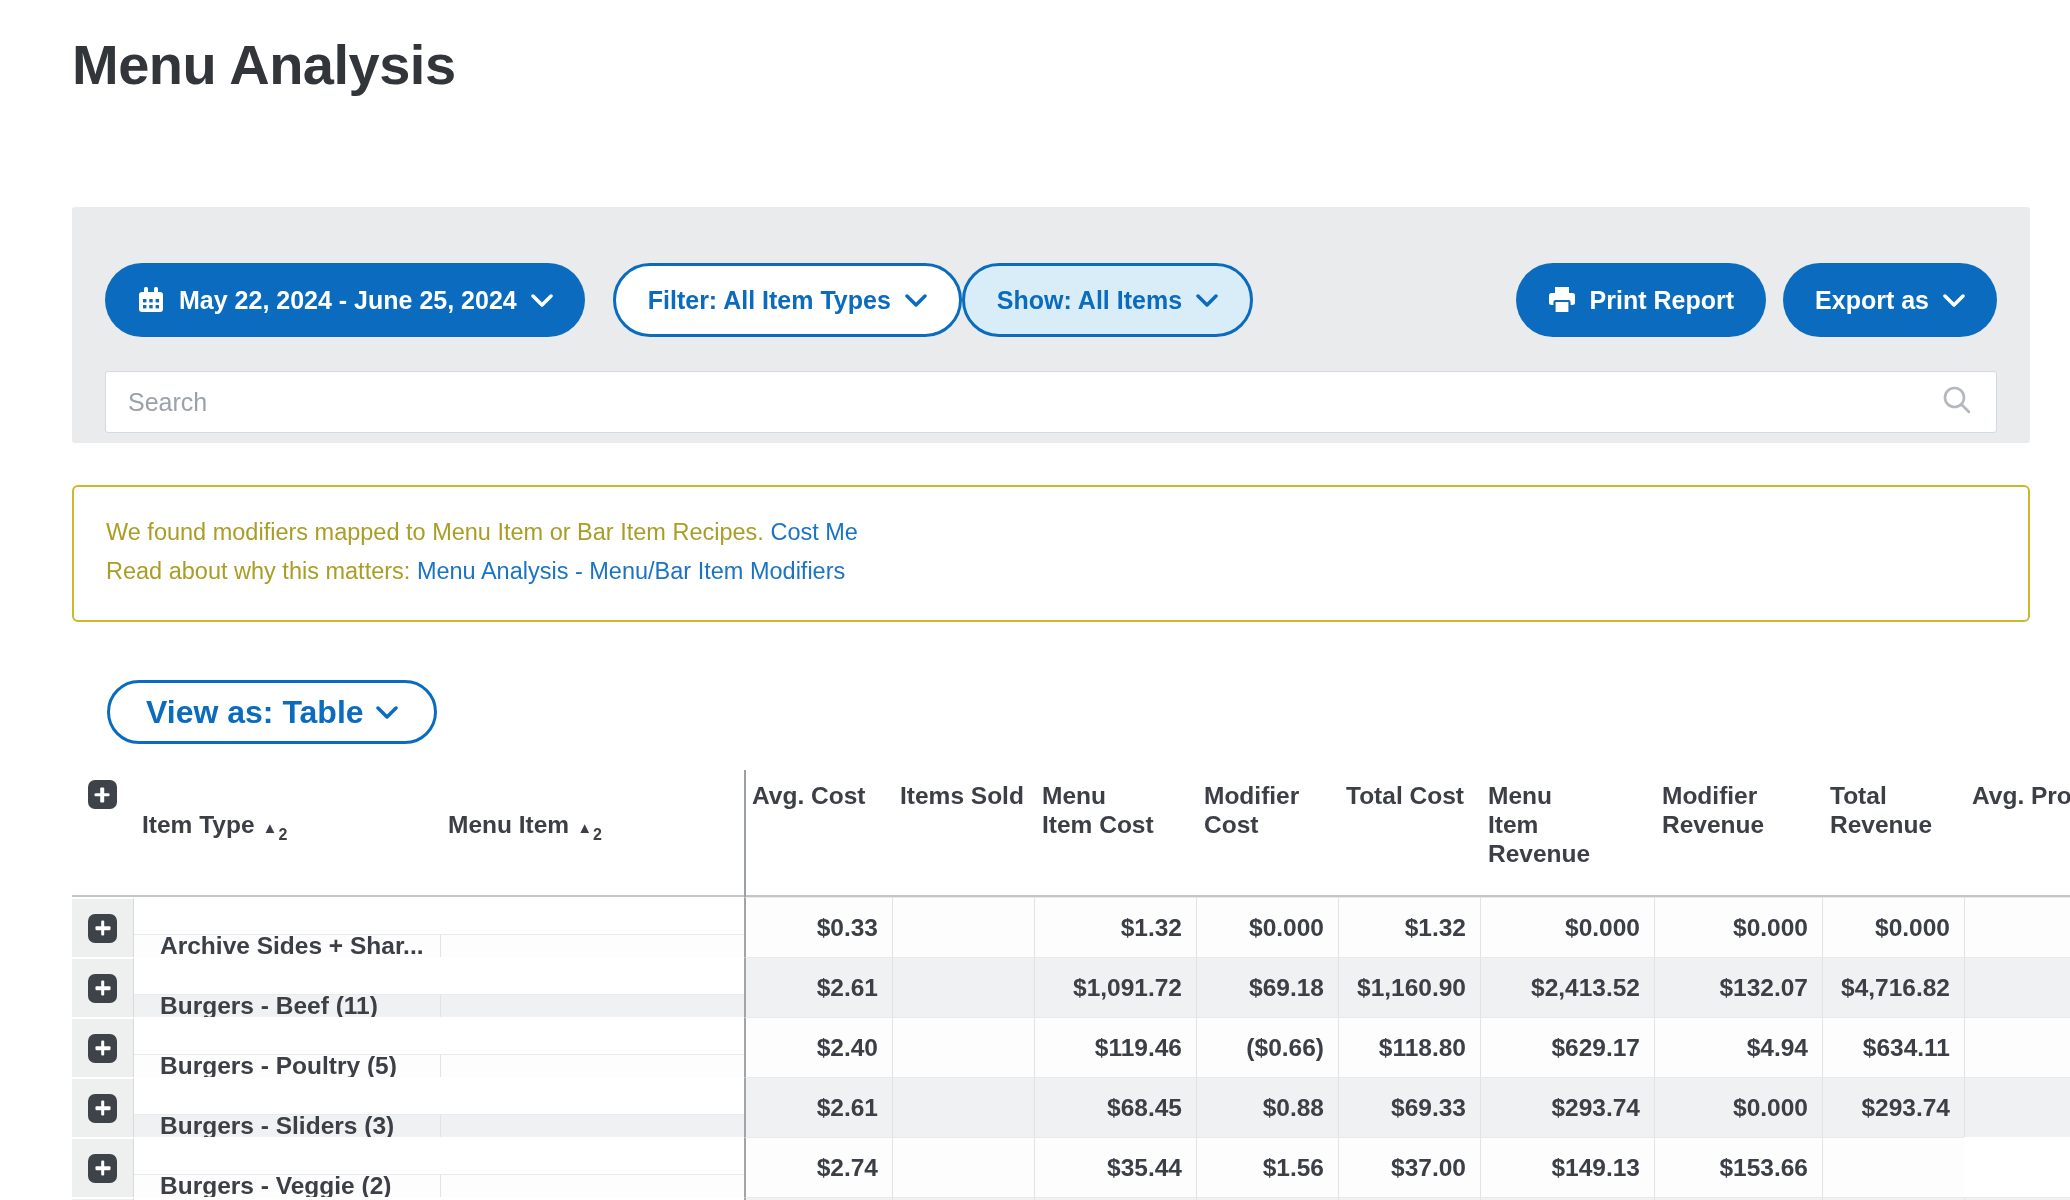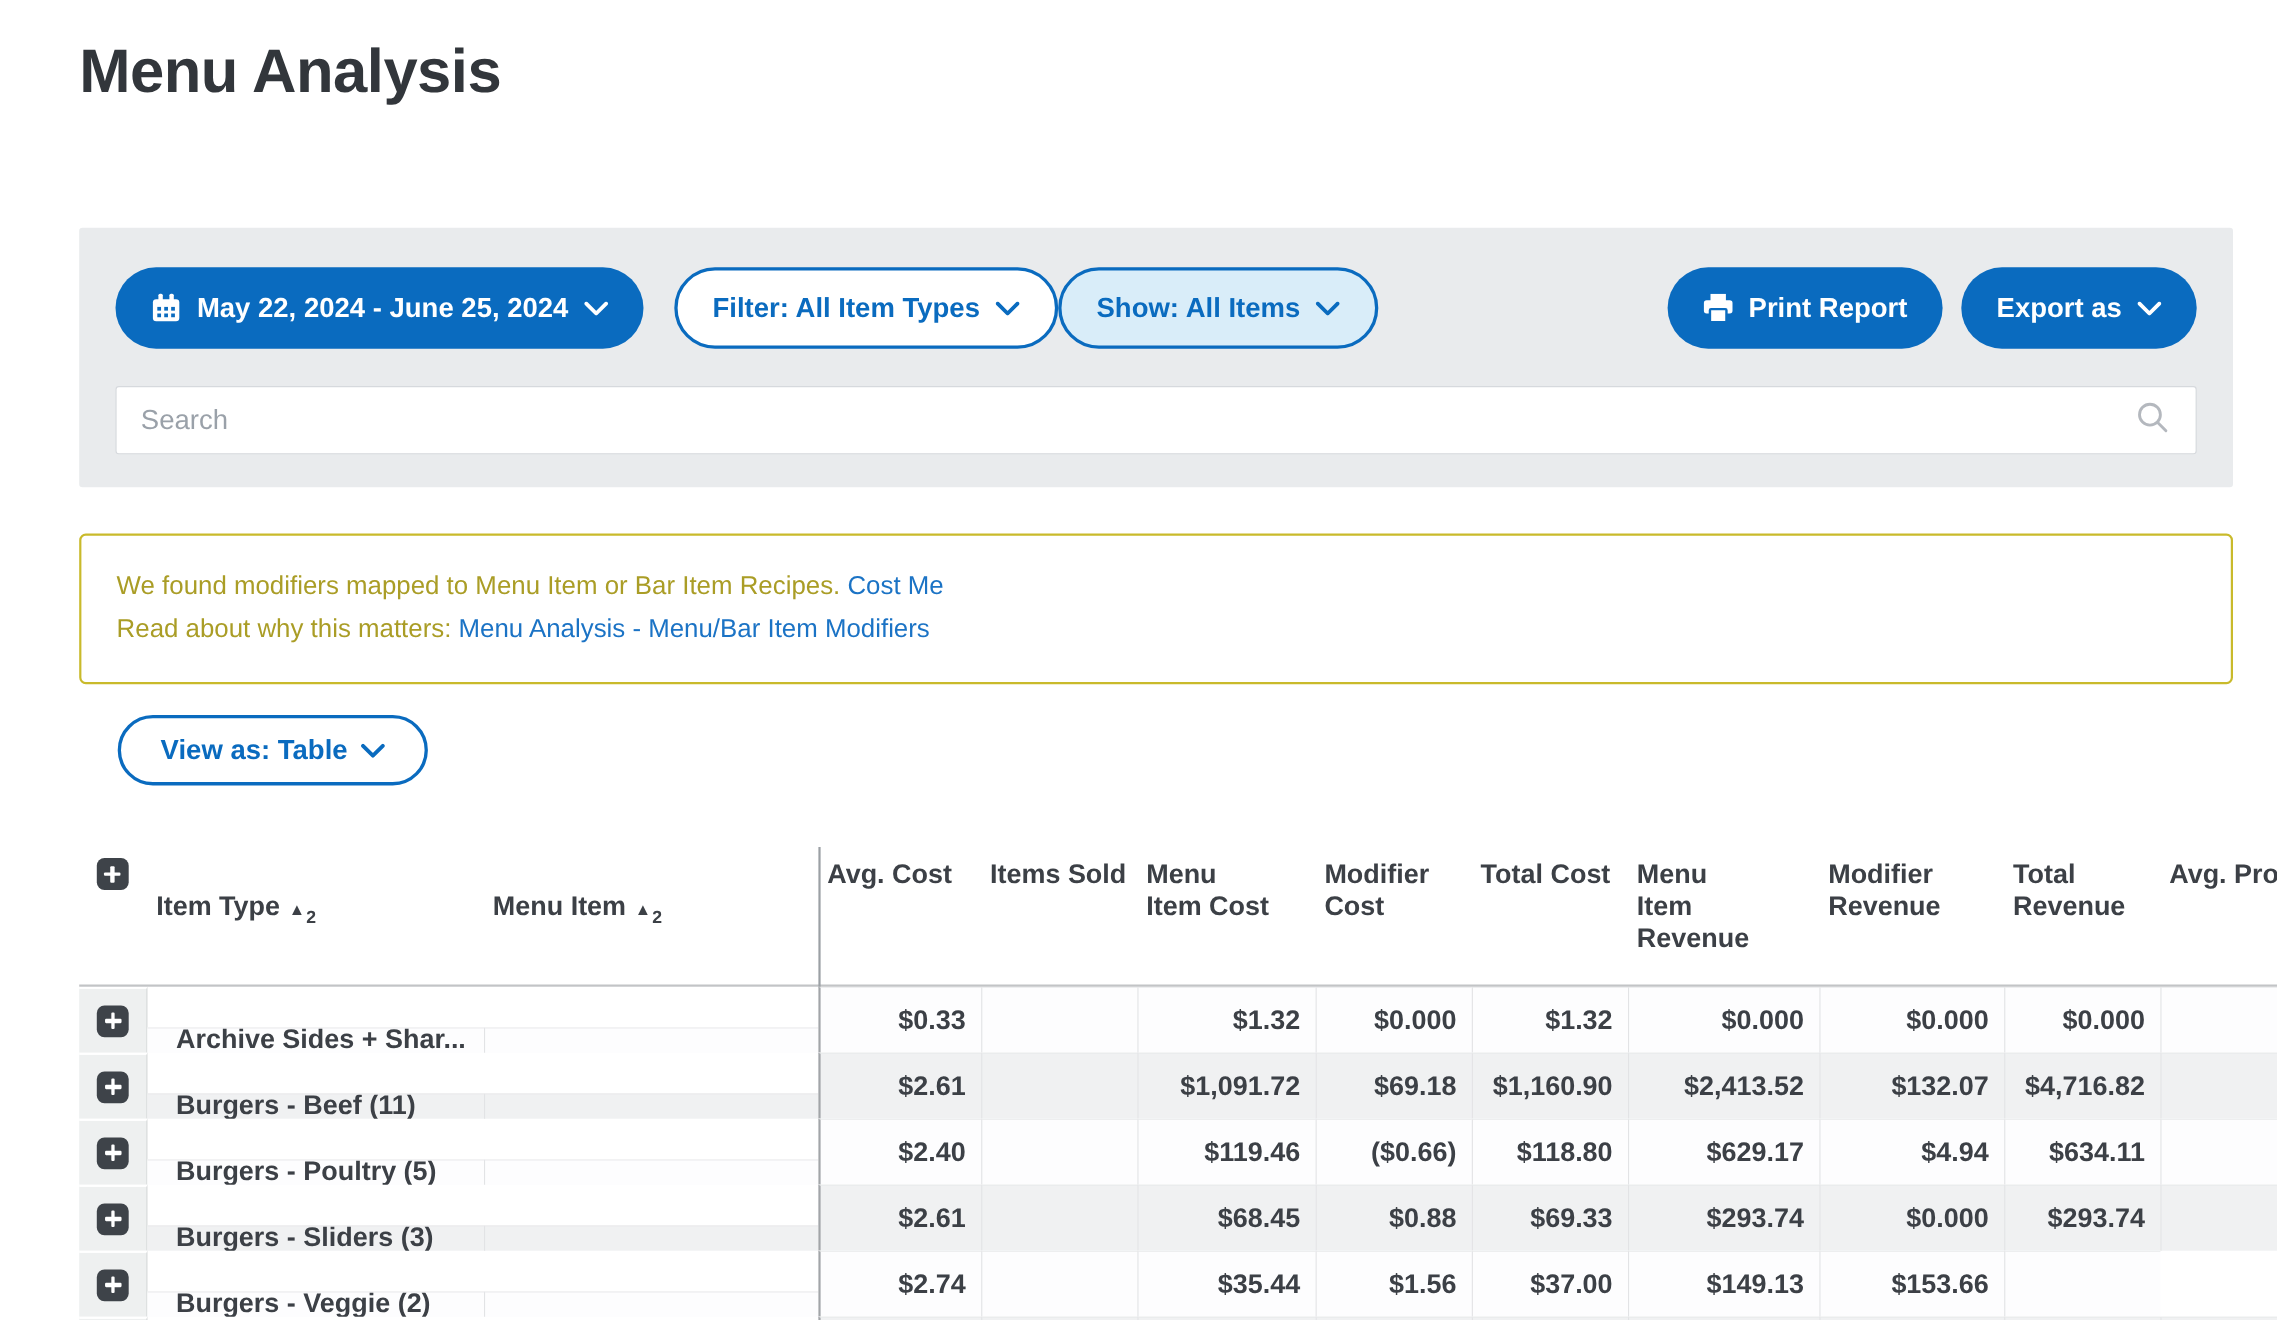--- a/index.html
+++ b/index.html
@@ -6,21 +6,21 @@
   html,body { width:2070px; height:1200px; overflow:hidden; background:#fff;
     font-family:"Liberation Sans", sans-serif; }
   .page { position:relative; width:2070px; height:1200px; background:#fff; overflow:hidden; }
 
   
   .title { position:absolute; left:72px; top:32px; font-size:56px; font-weight:800;
     color:#32363b; letter-spacing:-0.5px; }
 
   
   .panel { position:absolute; left:72px; top:207px; width:1958px; height:236px;
-    background:#e9ebed; border-radius:3px; padding:36px 33px 33px 33px; }
+    background:#e9ebed; border-radius:3px; padding:56px 33px 33px 33px; }
   .btn-row { display:flex; align-items:center; height:74px; }
   .btn { height:74px; border-radius:37px; font-family:"Liberation Sans",sans-serif;
     font-size:25px; font-weight:700; display:inline-flex; align-items:center;
     gap:14px; padding:0 32px; cursor:pointer; white-space:nowrap; }
   .btn-solid { background:#0a6bbf; color:#fff; border:none; }
   .btn-tint  { background:#d9edf9; color:#0a6bbf; border:3px solid #0a6bbf; }
   .btn-outline { background:#fff; color:#0a6bbf; border:3px solid #0a6bbf; }
   .m-date { margin-right:28px; }
   .m-show { margin-right:17px; }
   .spacer { flex:1; }
@@ -35,22 +35,22 @@
   .search-input::placeholder { color:#9aa1a9; }
   .search-ic { position:absolute; right:24px; top:50%; transform:translateY(-50%); }
 
   
   .alert { position:absolute; left:72px; top:485px; width:1958px; height:137px;
     background:#fff; border:2px solid #c9ba2b; border-radius:6px; padding:26px 0 0 32px; }
   .alert-line { font-size:23.5px; color:#aa9d26; line-height:39px; font-weight:400; }
   .alert a { color:#1b73c5; text-decoration:none; cursor:pointer; }
 
   
-  .viewas { position:absolute; left:107px; top:650px; height:64px; border-radius:32px;
-    padding:0 36px; font-size:25px;gap:12px; }
+  .viewas { position:absolute; left:107px; top:680px; height:64px; border-radius:32px;
+    padding:0 36px; font-size:32px;gap:12px; }
 
   
   .table { position:absolute; left:72px; top:770px; width:2042px; }
   .grid-row { display:grid;
     grid-template-columns:62px 306px 304px 148px 142px 162px 142px 142px 174px 168px 142px 150px; }
   .thead { position:relative; height:127px; border-bottom:2px solid #c2c4c6; }
   .th { font-size:24.5px; font-weight:700; color:#3c4046; padding:12px 10px 0 8px;
     white-space:pre-line; line-height:1.18; }
   .th-expand { display:flex; align-items:flex-start; padding-top:10px; justify-content:center; }
   .sort { margin-left:8px; font-size:15px; color:#3c4046; white-space:nowrap; }

